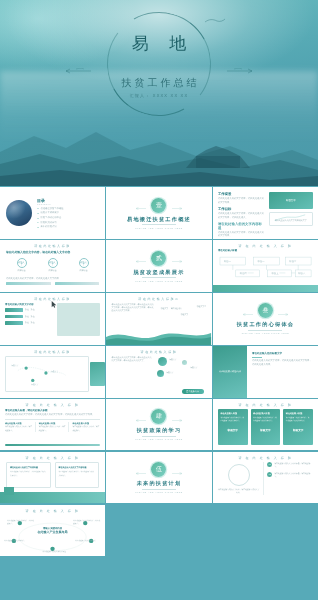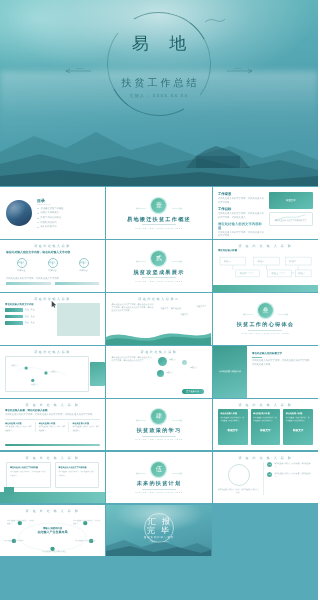--- a/index.html
+++ b/index.html
@@ -549,35 +549,20 @@
         <div class="t-p" style="position:absolute;left:4px;top:26px;width:26px;font-size:1.7px;">请在此处输入您的文字内容。</div>
         <div class="t-p" style="position:absolute;right:4px;top:26px;width:26px;font-size:1.7px;">请在此处输入您的文字内容。</div>
         <div class="t-p" style="position:absolute;left:39px;bottom:1px;width:30px;font-size:1.7px;text-align:center;">请在此处输入您的文字内容标题</div>
         <div style="position:absolute;left:0;right:0;top:14px;text-align:center;">
           <div class="t-h" style="font-size:2.4px;">请输入关键词内容</div>
           <div class="t-h" style="font-size:3px;color:#2d7c84;">在此输入产业发展布局</div>
         </div>
       </div>
     </div>
 
-    <div class="cell">
-      <div class="final">
-        <div class="final-ring"></div>
-        <div class="final-title">
-          <span>汇 报</span><br>
-          <span>完 毕</span>
-        </div>
-        <div class="final-sub">感谢您的聆听与观看</div>
-        <div class="final-date">汇报人： XXXX  XX  XX</div>
-        <svg class="final-mtn" viewBox="0 0 106 22" preserveAspectRatio="none">
-          <path d="M0 12 L18 6 L36 13 L56 7 L76 14 L92 9 L106 15 L106 22 L0 22 Z" fill="rgba(38,100,112,.35)"></path>
-          <path d="M0 17 L24 12 L48 18 L72 13 L96 19 L106 16 L106 22 L0 22 Z" fill="rgba(30,84,97,.45)"></path>
-        </svg>
-      </div>
-    </div>
 
     <div class="cell teal-fill"></div>
 
     <div class="cell teal-fill"></div>
     <div class="cell teal-fill"></div>
     <div class="cell teal-fill"></div>
   </div>
 </div>
 
 </body></html>

